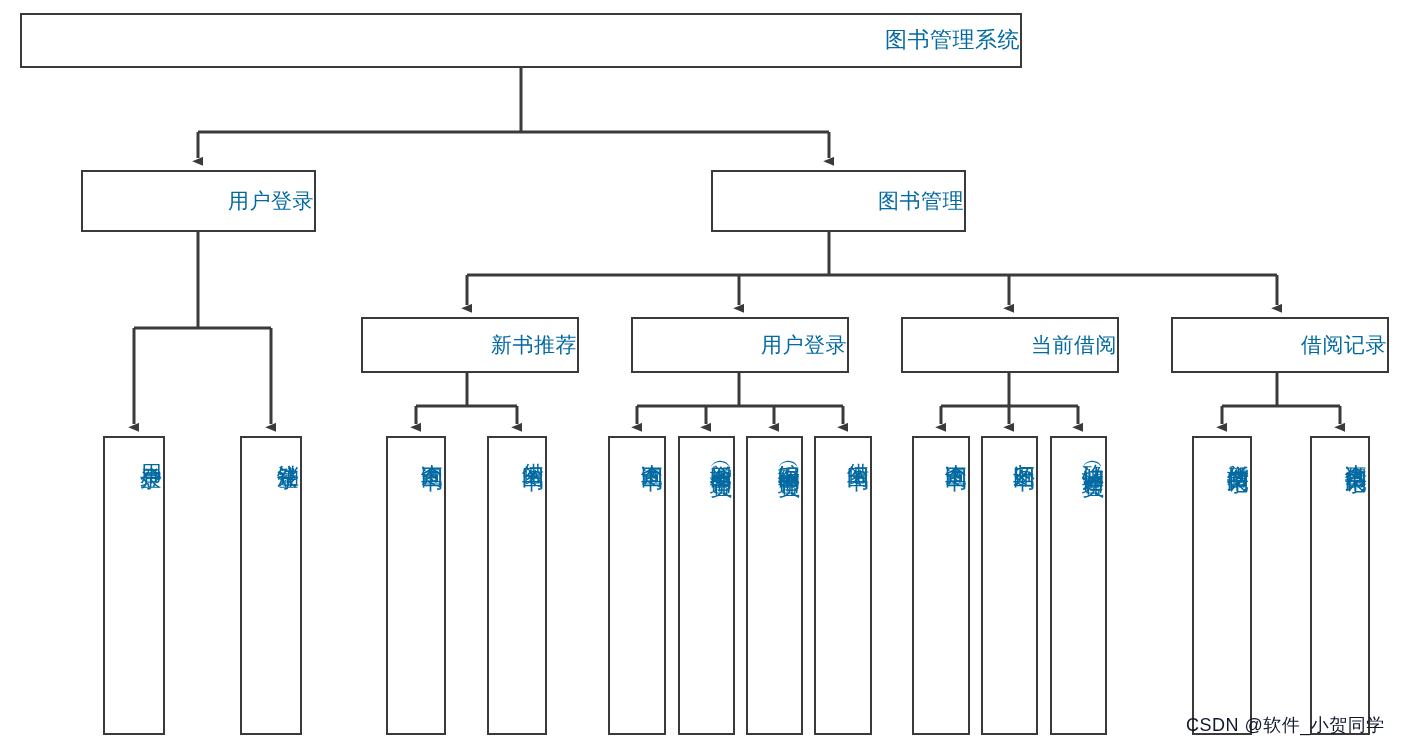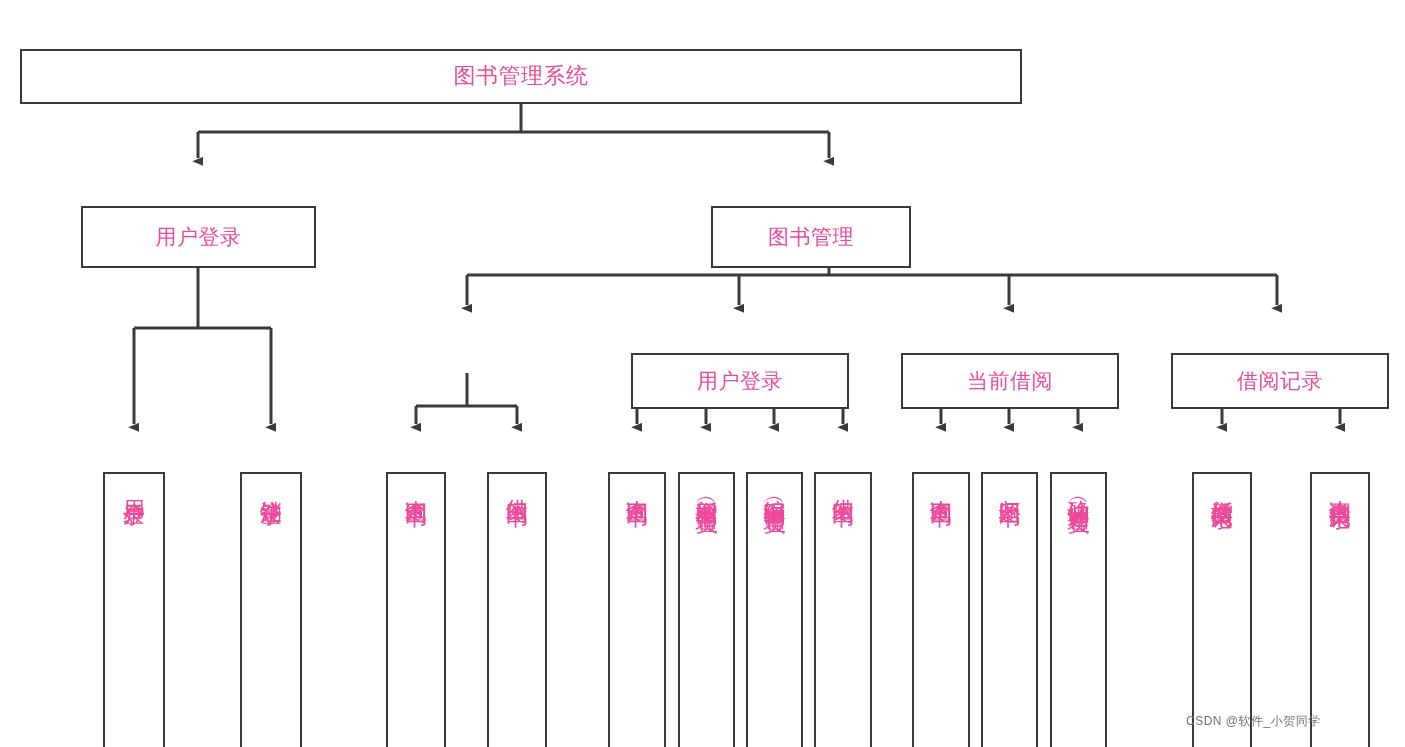--- a/index.html
+++ b/index.html
@@ -25,24 +25,23 @@
     width: 1405px;
     height: 747px;
   }
   .node {
     position: absolute;
     box-sizing: border-box;
     background: #ffffff;
     border: 2px solid #3a3a3a;
     display: flex;
     align-items: center;
-    justify-content: center;
-    color: #ec4899;
+    justify-content: flex-end;
+    color: #0369a1;
     z-index: 2;
-    margin-top: 36px;
   }
   .node-label {
     display: block;
     text-align: center;
     line-height: 1.22;
     white-space: pre-line;
   }
   
   .node.h .node-label {
     font-size: 21px;
@@ -60,22 +59,22 @@
     writing-mode: vertical-rl;
     text-orientation: upright;
     font-size: 22px;
     line-height: 1.08;
     letter-spacing: 2px;
   }
   .watermark {
     position: absolute;
     left: 1186px;
     top: 713px;
-    font-size: 12px;
-    color: #737373;
+    font-size: 18px;
+    color: #0f172a;
     z-index: 3;
     white-space: nowrap;
     letter-spacing: 0.5px;
   }
 </style>
 </head>
 <body>
 
 <div id="canvas">
 
@@ -130,24 +129,27 @@
     </g>
   </svg>
 
   <div class="node h root" style="left:20px; top:13px; width:1002px; height:55px;">
     <span class="node-label">图书管理系统</span>
   </div>
 
   <div class="node h" style="left:81px; top:170px; width:235px; height:62px;">
     <span class="node-label">用户登录</span>
   </div>
-  <div class="node h" style="left:711px; top:170px; width:200px; height:62px;">
+  <div class="node h" style="left:711px; top:170px; width:255px; height:62px;">
     <span class="node-label">图书管理</span>
   </div>
 
+  <div class="node h" style="left:361px; top:317px; width:218px; height:56px;">
+    <span class="node-label">新书推荐</span>
+  </div>
   <div class="node h" style="left:631px; top:317px; width:218px; height:56px;">
     <span class="node-label">用户登录</span>
   </div>
   <div class="node h" style="left:1171px; top:317px; width:218px; height:56px;">
     <span class="node-label">借阅记录</span>
   </div>
   <div class="node h" style="left:901px; top:317px; width:218px; height:56px;">
     <span class="node-label">当前借阅</span>
   </div>
 

